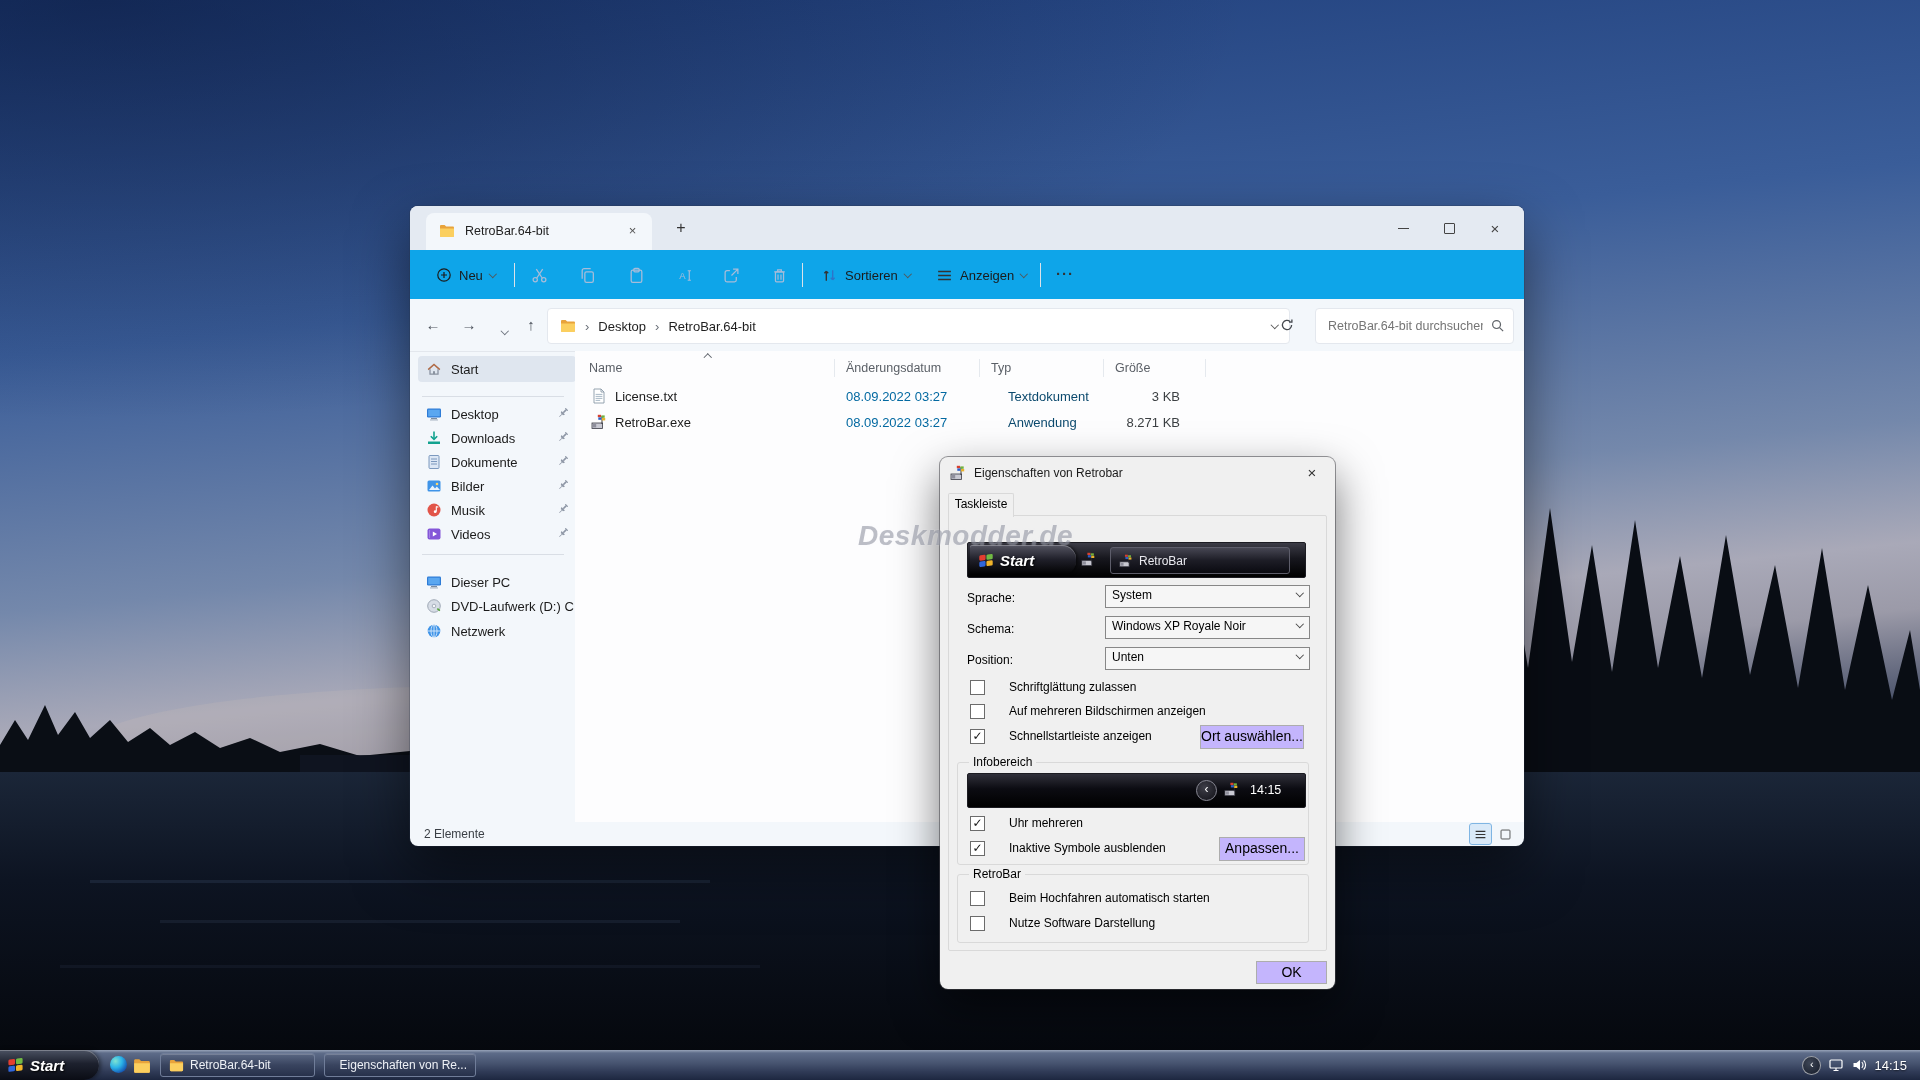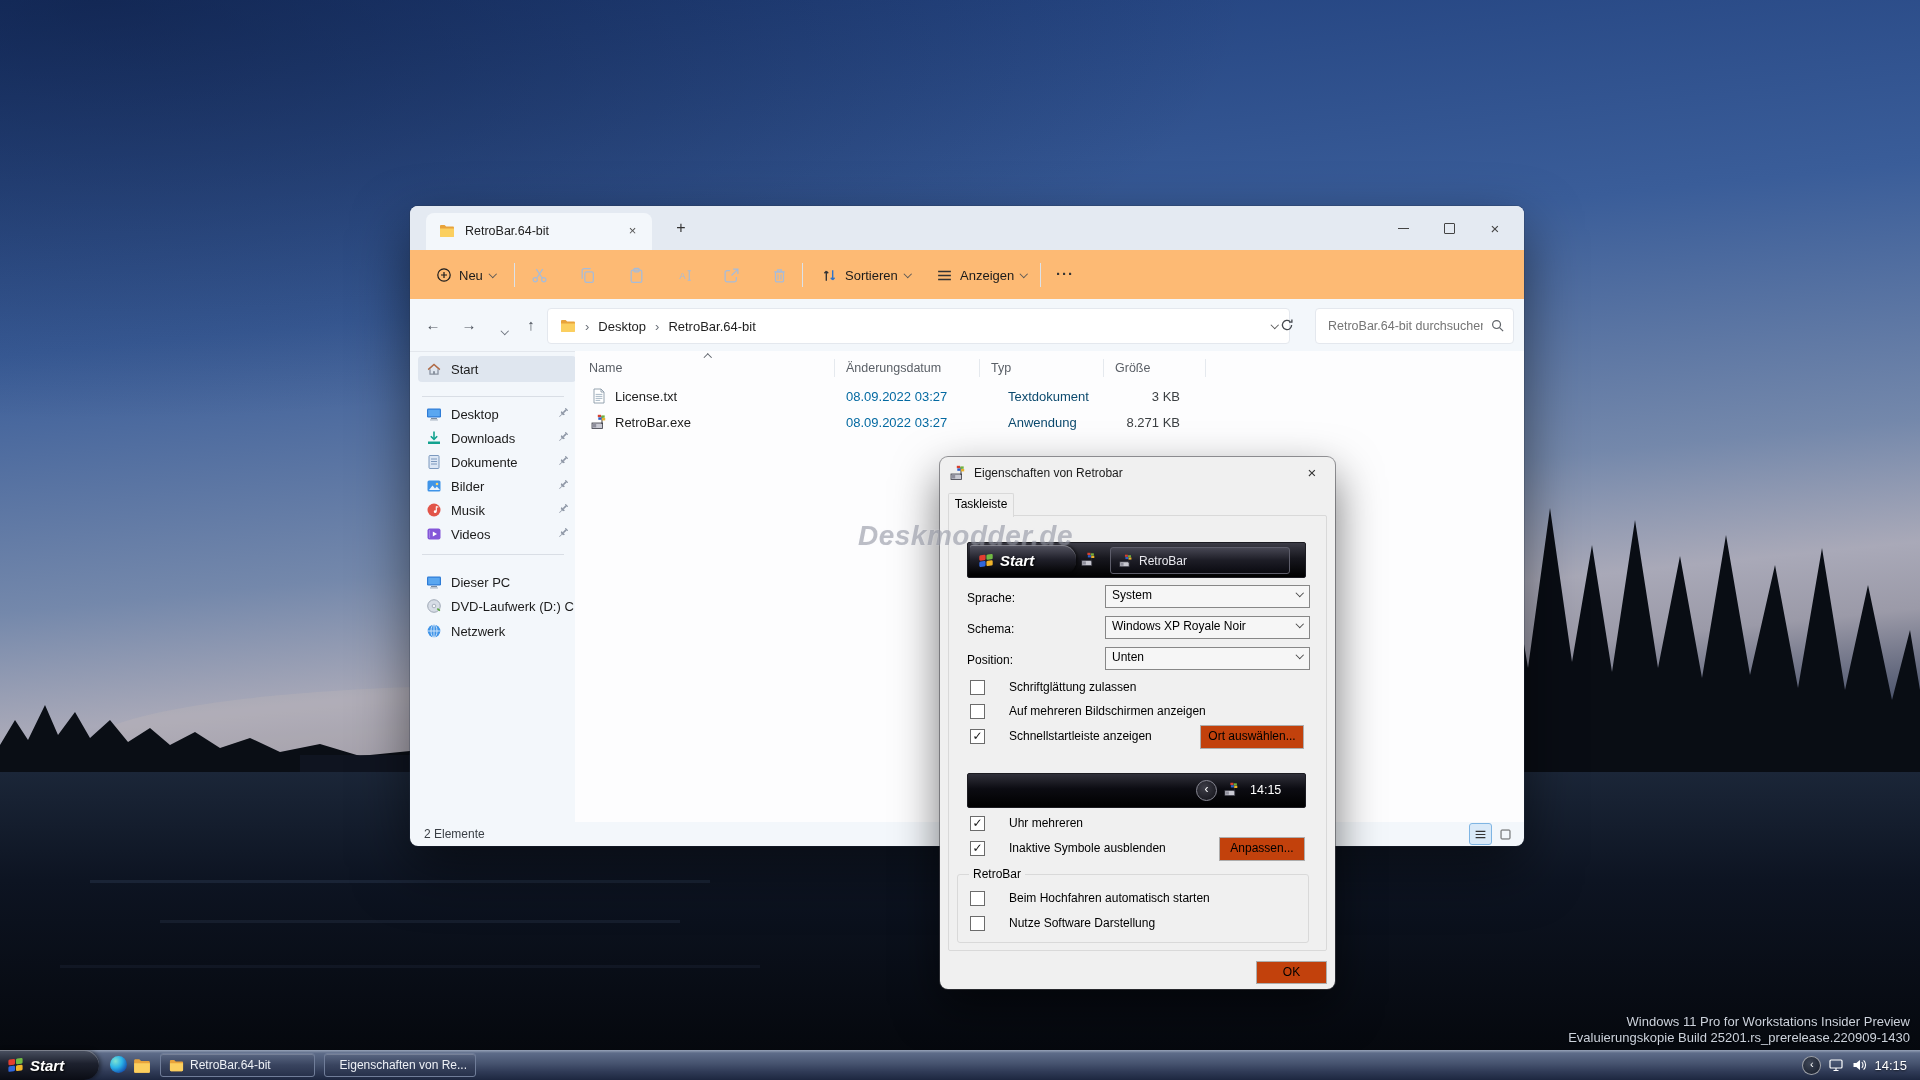--- a/index.html
+++ b/index.html
@@ -31,21 +31,21 @@
   .exp-tab .t-close{position:absolute;right:10px;top:9px;width:19px;height:19px;border-radius:4px;
     text-align:center;line-height:18px;font-size:13px;color:#555;}
   .exp-newtab{position:absolute;left:260px;top:11px;width:22px;height:22px;text-align:center;
     line-height:21px;font-size:16px;color:#333;border-radius:4px;}
   .exp-controls{position:absolute;right:6px;top:0;height:44px;display:flex;}
   .wbtn{width:46px;height:44px;display:flex;align-items:center;justify-content:center;color:#444;}
   .wbtn .min{display:block;width:11px;height:0;border-top:1.2px solid #444;}
   .wbtn .max{display:block;width:9px;height:9px;border:1.2px solid #444;border-radius:1px;}
   .wbtn.close{font-size:15px;}
 
-  .exp-toolbar{position:absolute;left:0;top:44px;right:0;height:49px;background:#fdba74;
+  .exp-toolbar{position:absolute;left:0;top:44px;right:0;height:49px;background:#0ea5e9;
     border-bottom:4px solid #22c55e;}
   .tb-btn{position:absolute;top:10px;height:30px;display:flex;align-items:center;gap:7px;
     padding:0 9px;border-radius:4px;color:#1b1b1b;}
   .tb-btn .chv{color:#555;}
   .tb-ic-btn{position:absolute;top:10px;width:34px;height:30px;display:flex;align-items:center;
     justify-content:center;border-radius:4px;color:#a7bcd9;}
   .tb-div{position:absolute;top:13px;width:1px;height:24px;background:#dce2e9;}
   .tb-more{position:absolute;top:10px;width:30px;height:30px;text-align:center;line-height:28px;
     font-weight:bold;font-size:15px;color:#333;letter-spacing:1px;border-radius:4px;}
 
@@ -112,22 +112,22 @@
   .grp-label{position:absolute;left:11px;top:-8px;background:#f0f0f0;padding:0 4px;font-size:12px;}
   .fld-label{position:absolute;left:27px;font-size:12px;}
   .combo{position:absolute;left:165px;width:197px;height:21px;background:#f6f6f6;
     border:1px solid #878787;font-size:12px;line-height:19px;padding-left:6px;color:#000;}
   .combo .chv{position:absolute;right:7px;top:7px;color:#444;}
   .cb-row{position:absolute;left:30px;height:16px;display:flex;align-items:center;gap:24px;}
   .cb{width:13px;height:13px;background:#fff;border:1px solid #6b6b6b;display:flex;
     align-items:center;justify-content:center;flex:none;}
   .cb .mark{display:none;font-size:12px;font-weight:bold;line-height:11px;color:#111;}
   .cb.on .mark{display:block;}
-  .pbtn{position:absolute;background:#c2410c;border:1px solid #adadad;text-align:center;
-    font-size:12px;color:#000;line-height:20px;}
+  .pbtn{position:absolute;background:#c4b5fd;border:1px solid #adadad;text-align:center;
+    font-size:14px;color:#000;line-height:20px;}
 
   .pv-bar{position:absolute;left:27px;width:337px;height:34px;border:1px solid #1c1c22;
     background:linear-gradient(180deg,#3c3c46 0%,#17171e 45%,#000 100%);border-radius:2px;overflow:hidden;}
   .pv-start{position:absolute;left:2px;top:2px;bottom:2px;width:98px;border-radius:2px 14px 14px 2px;
     background:linear-gradient(180deg,#555562 0%,#20202a 48%,#000 100%);
     box-shadow:inset 0 1px 0 rgba(255,255,255,.25),2px 0 3px rgba(0,0,0,.5);
     display:flex;align-items:center;gap:6px;padding-left:8px;}
   .pv-start span{color:#fff;font-size:15px;font-weight:bold;font-style:italic;
     text-shadow:1px 1px 2px #000;}
   .pv-ql{position:absolute;left:113px;top:9px;}
@@ -337,24 +337,20 @@
     <ellipse cx="520" cy="745" rx="430" ry="60" fill="#d9c8bc" opacity="0.16"></ellipse>
     <path fill="#0a0e15" d="M0 745 L15 720 L28 740 L45 705 L58 735 L75 712 L90 738 L110 720 L128 742 L150 728 L170 745 L195 732 L220 748 L250 738 L280 752 L320 744 L360 756 L420 750 L480 760 L480 790 L0 790 Z"></path>
     <path fill="#090d14" d="M1130 770 L1150 745 L1162 762 L1178 705 L1192 752 L1205 688 L1222 745 L1238 648 L1252 722 L1265 640 L1280 712 L1295 612 L1312 700 L1328 596 L1345 690 L1360 570 L1378 672 L1395 545 L1412 660 L1430 512 L1448 655 L1468 530 L1488 660 L1508 548 L1528 668 L1550 508 L1572 662 L1592 545 L1612 672 L1635 520 L1658 668 L1680 556 L1702 678 L1726 535 L1750 675 L1775 565 L1798 688 L1822 548 L1845 690 L1868 585 L1892 700 L1910 630 L1920 690 L1920 800 L1130 800 Z"></path>
     <rect x="300" y="755" width="1000" height="22" fill="#101522" opacity="0.85"></rect>
     <rect x="0" y="772" width="1920" height="308" fill="url(#water)"></rect>
     <rect x="90" y="880" width="620" height="3" fill="#5a6e96" opacity="0.18"></rect>
     <rect x="160" y="920" width="520" height="3" fill="#5a6e96" opacity="0.14"></rect>
     <rect x="60" y="965" width="700" height="3" fill="#5a6e96" opacity="0.1"></rect>
   </svg>
 
-  <div class="oswm">
-    <div>Windows 11 Pro for Workstations Insider Preview</div>
-    <div>Evaluierungskopie Build 25201.rs_prerelease.220909-1430</div>
-  </div>
 
   <div class="exp">
     <div class="exp-tabbar">
       <div class="exp-tab">
         <svg class="ic t-ic" width="16" height="16">
             <use href="#ic-folder"></use>
           </svg>
         <span class="t-label">RetroBar.64-bit</span>
         <span class="t-close">×</span>
       </div>
@@ -641,20 +637,23 @@
       <span>Auf mehreren Bildschirmen anzeigen</span>
     </div>
     <div class="cb-row" style="top:271px">
       <span class="cb on">
           <span class="mark">✓</span>
         </span>
       <span>Schnellstartleiste anzeigen</span>
     </div>
     <div class="pbtn" style="left:260px;top:268px;width:102px;height:22px">Ort auswählen...</div>
 
+    <div class="grp" style="left:17px;top:305px;width:350px;height:101px">
+      <span class="grp-label">Infobereich</span>
+    </div>
     <div class="pv-tray" style="top:316px">
       <div class="pv-chev">‹</div>
       <svg class="t-ic" width="15" height="15">
           <use href="#ic-retrobar"></use>
         </svg>
       <span class="pv-time">14:15</span>
     </div>
     <div class="cb-row" style="top:358px">
       <span class="cb on">
           <span class="mark">✓</span>

